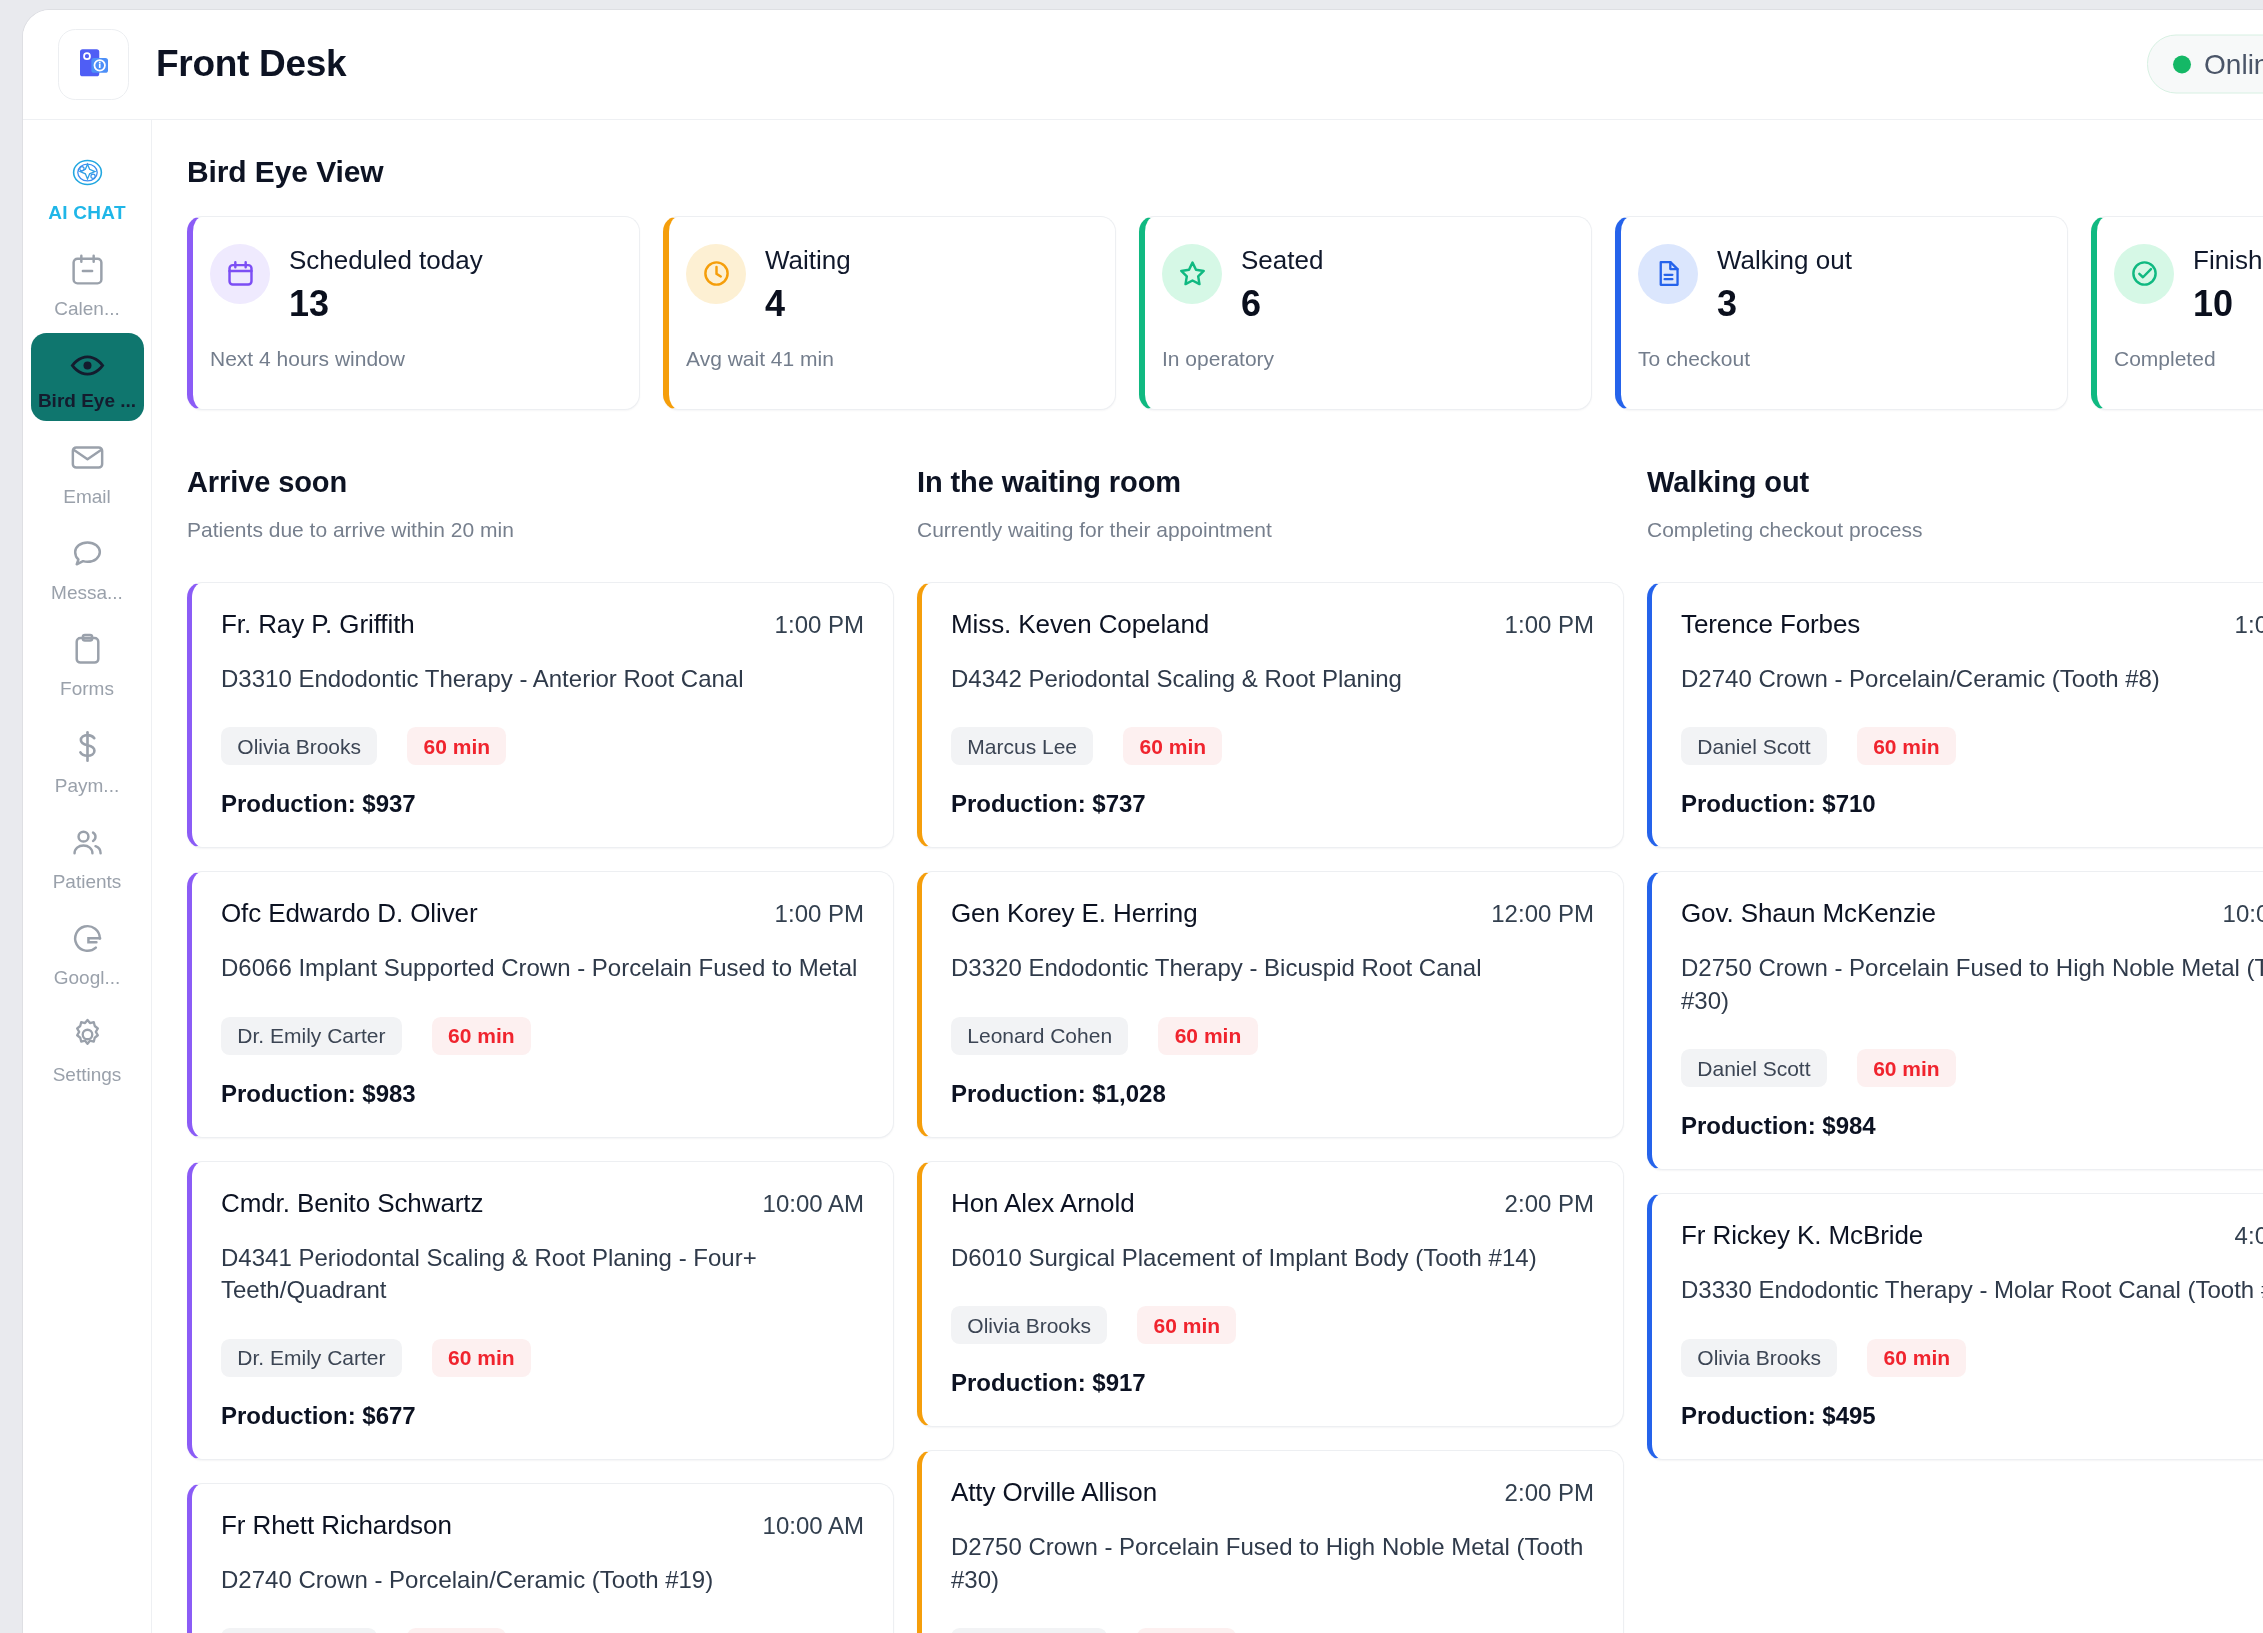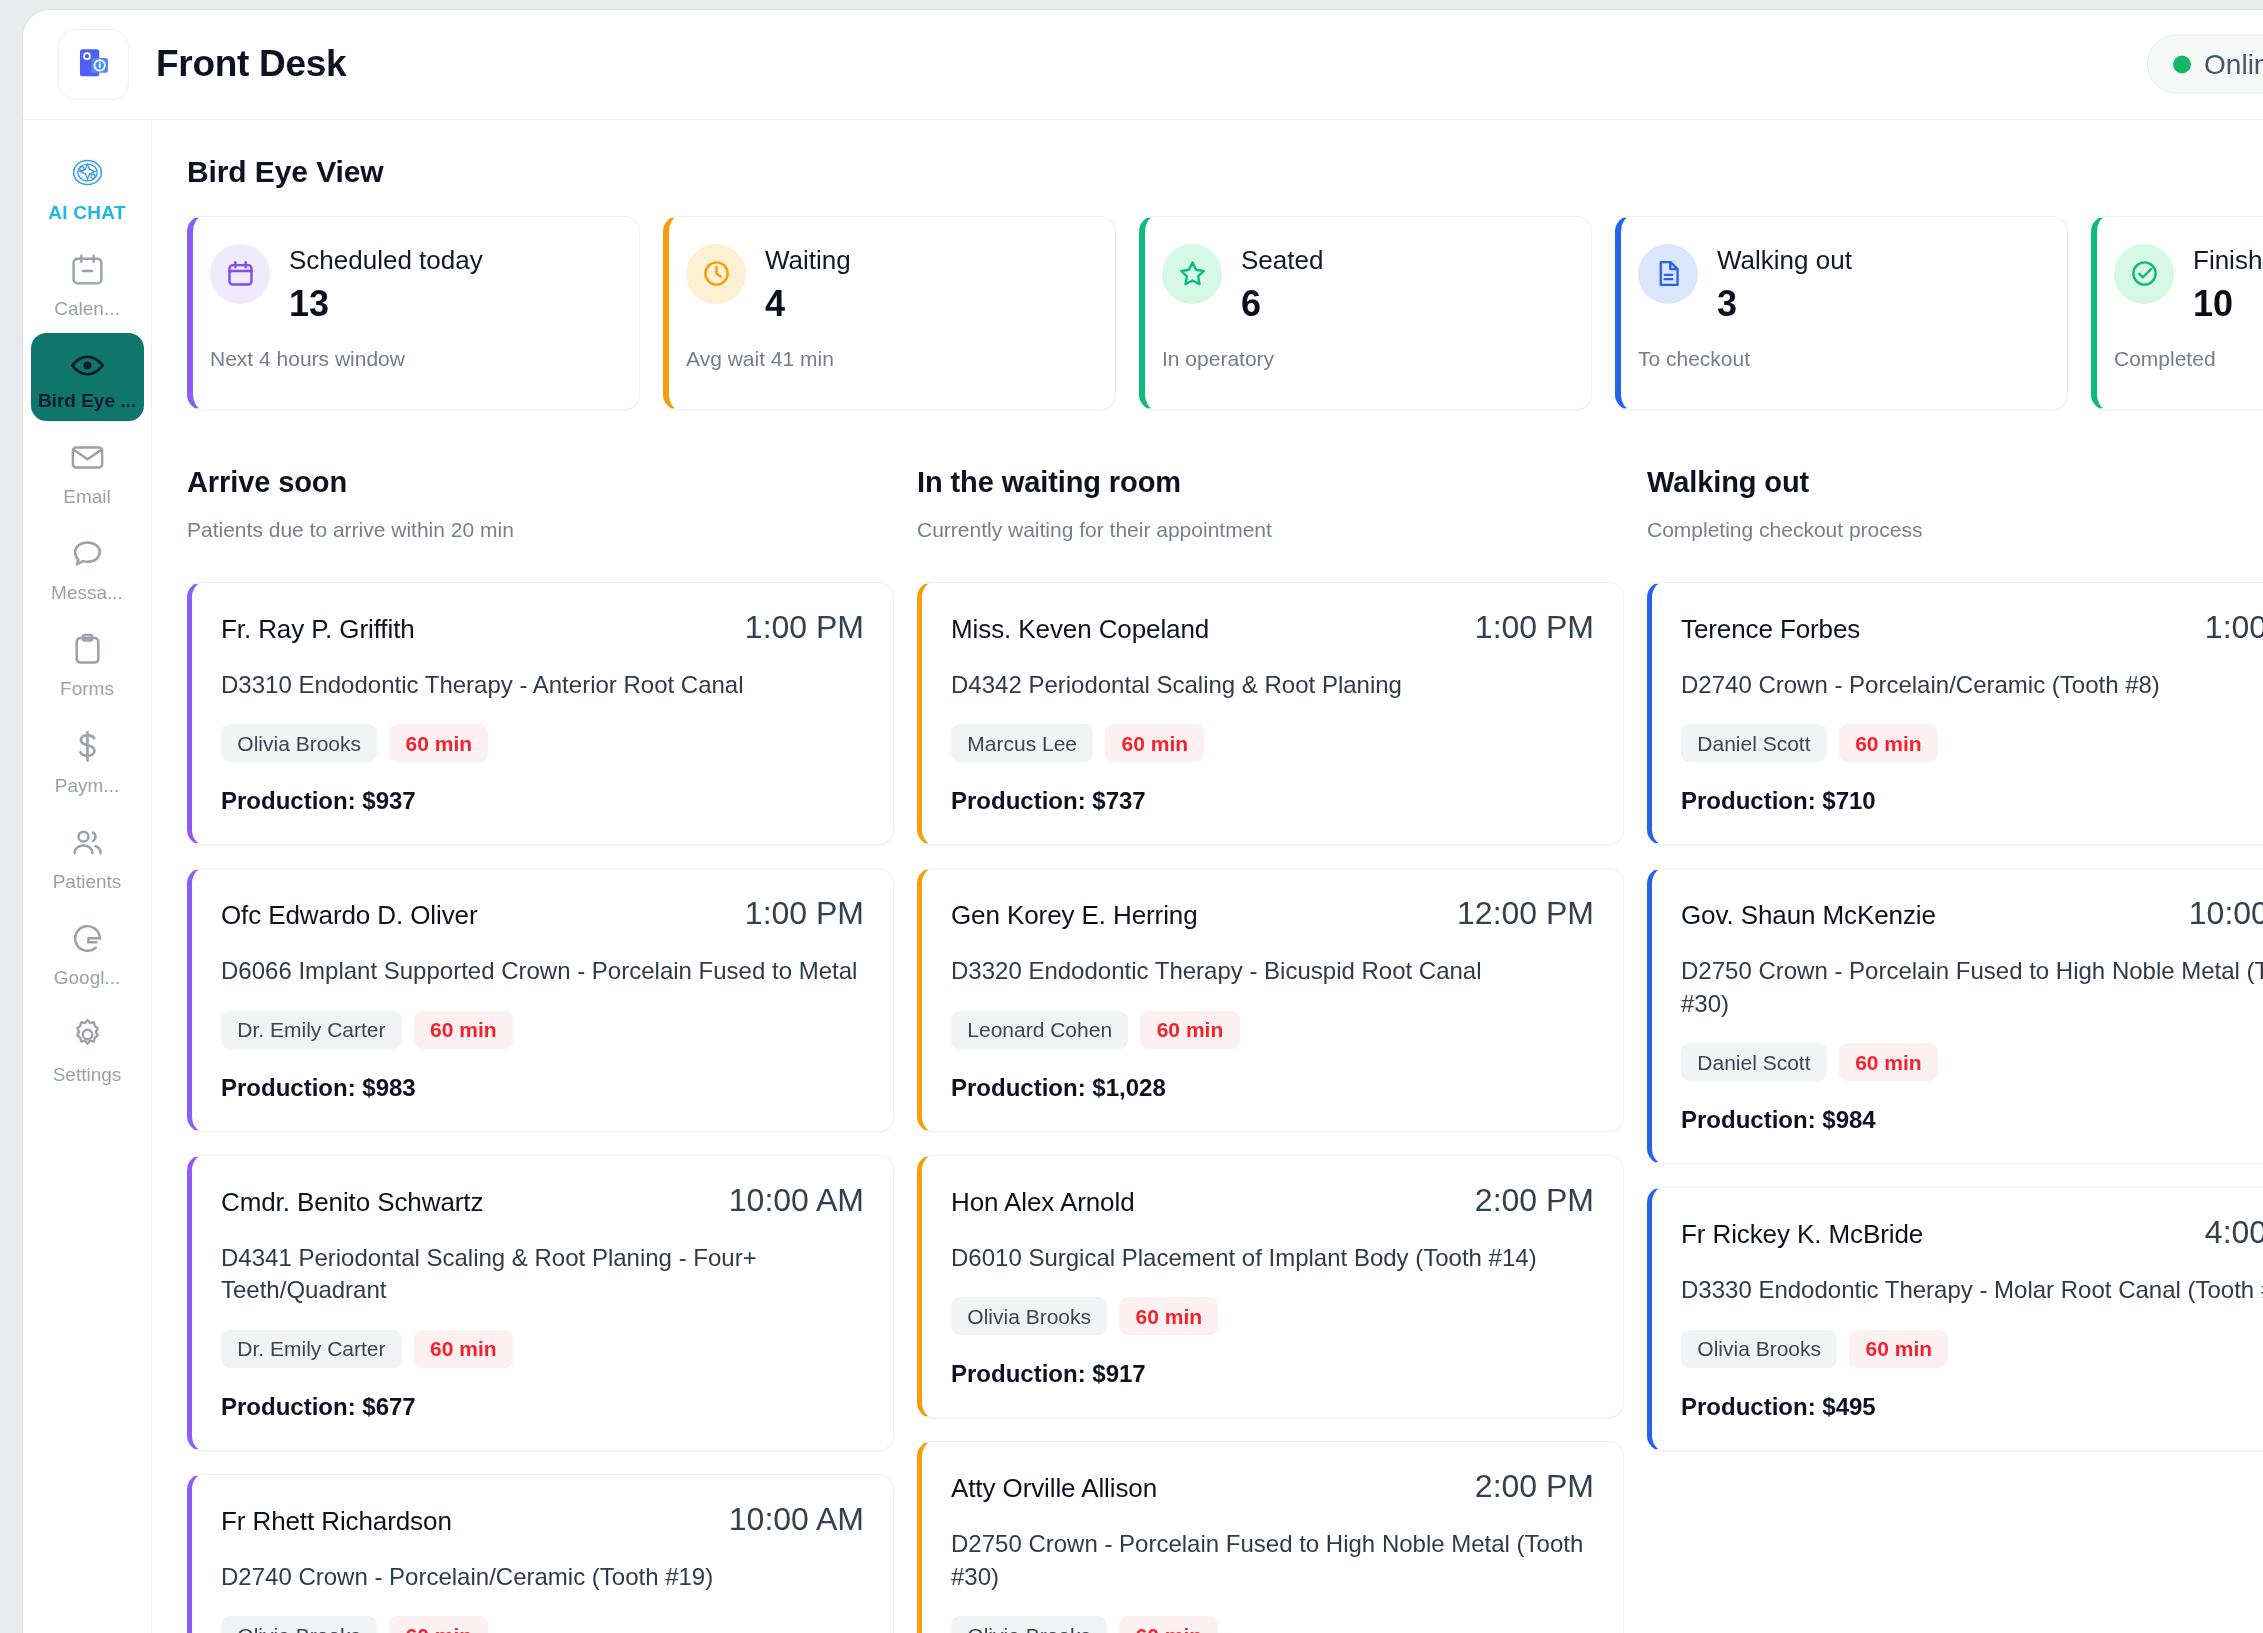--- a/index.html
+++ b/index.html
@@ -160,25 +160,25 @@
     border-left-width: 5.8px;
     border-left-style: solid;
     padding: 26px 29px 29px 29px;
     margin-bottom: 23px;
     box-shadow: 0 1px 1.9px rgba(16,24,40,0.045);
   }
   .appt-head {
     display: flex; align-items: baseline; justify-content: space-between; gap: 17.3px;
   }
   .appt-name { font-size: 26px; font-weight: 400; color: #0c1222; letter-spacing: -0.1px; }
-  .appt-time { font-size: 32px; color: #33404f; white-space: nowrap; }
+  .appt-time { font-size: 24px; color: #33404f; white-space: nowrap; }
   .appt-proc {
     font-size: 24px; color: #2f3a4a; margin-top: 23px; line-height: 1.35;
   }
-  .chips { display: flex; gap: 12px; margin-top: 23px; }
+  .chips { display: flex; gap: 30px; margin-top: 32px; }
   .chip {
     font-size: 21px;
     border-radius: 8.6px;
     padding: 8.6px 16.3px;
     line-height: 1;
   }
   .chip.provider { background: #f2f3f5; color: #3c4554; }
   .chip.duration { background: #fdf0f0; color: #f0242e; font-weight: 700; }
   .appt-prod { font-size: 24px; font-weight: 700; color: #0c1222; margin-top: 25px; }
 </style>

